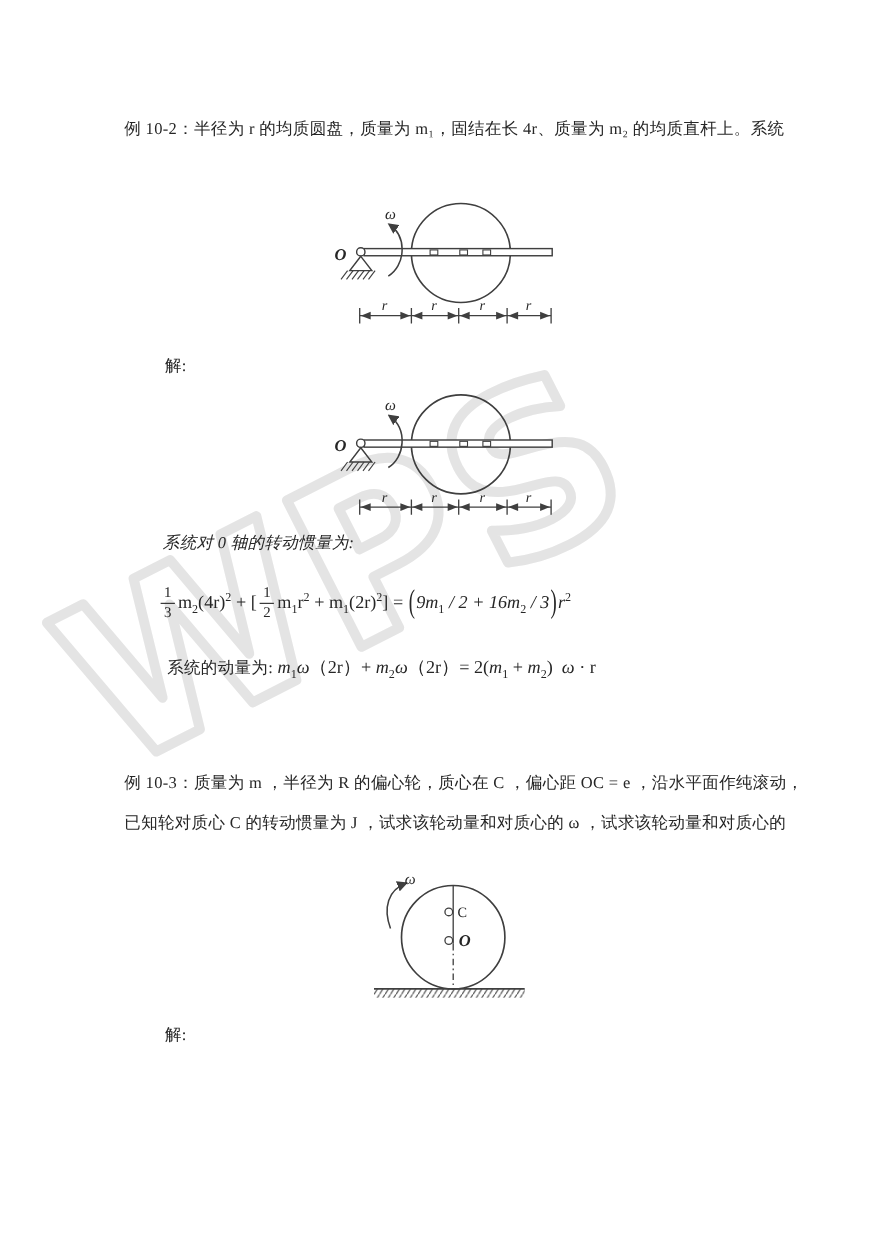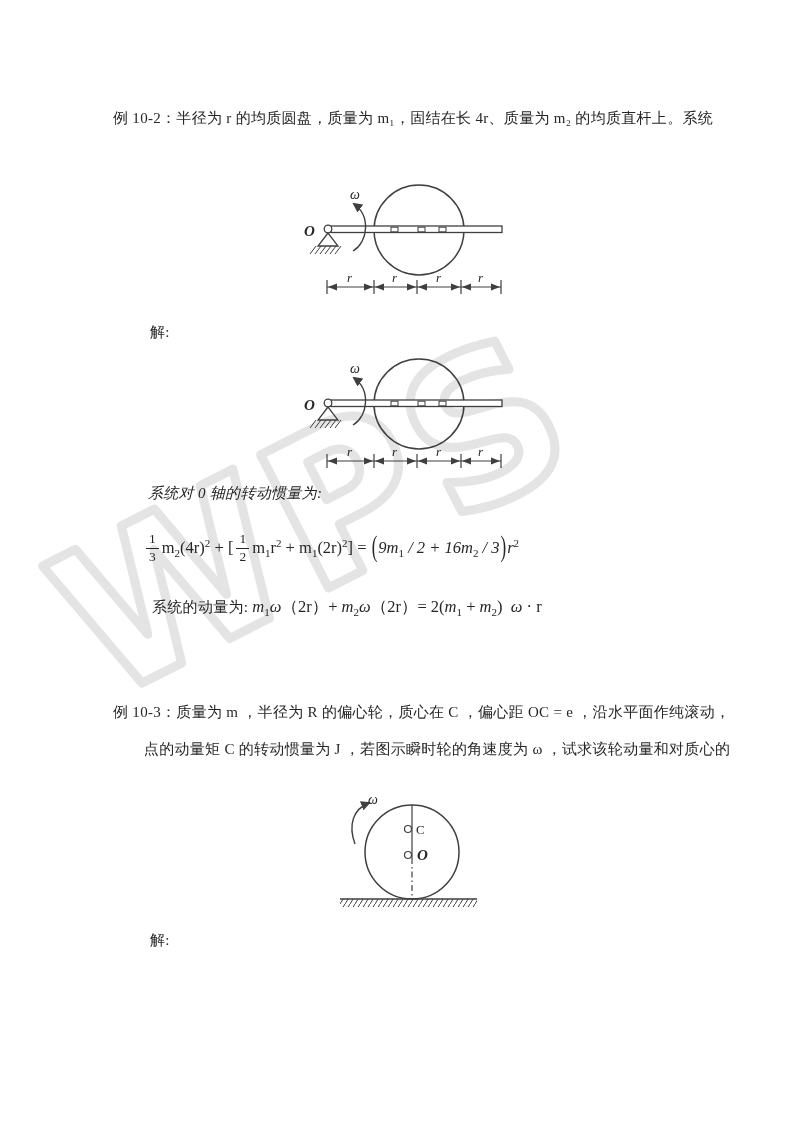--- a/index.html
+++ b/index.html
@@ -1,19 +1,19 @@
 <!DOCTYPE html>
 <html><head>
 <meta charset="utf-8">
 <style>
   html,body{margin:0;padding:0;background:#ffffff;}
   .page{position:relative;width:793px;height:1122px;background:#ffffff;overflow:hidden;
         font-family:"Liberation Serif","DejaVu Serif",serif;color:#262626;}
   .abs{position:absolute;}
-  .para{font-size:15px;line-height:37px;white-space:nowrap;letter-spacing:0.3px;text-align:right;}
+  .para{font-size:15px;line-height:37px;white-space:nowrap;letter-spacing:0.3px;}
   .lab{font-size:15px;white-space:nowrap;letter-spacing:0.3px;}
   .mline{font-size:16.5px;white-space:pre;}
   .math{white-space:pre;font-family:"Liberation Serif","DejaVu Serif",serif;}
   .mi{font-style:italic;}
   .mrm{font-style:normal;}
   .mbig{display:inline-block;transform:scaleY(1.75);transform-origin:50% 55%;font-size:17px;margin:0 1px;}
   .frac{display:inline-flex;flex-direction:column;align-items:center;vertical-align:middle;
         font-size:13.5px;line-height:1.25;margin:0 3px;position:relative;top:-1px;}
   .fn{border-bottom:1.2px solid #262626;padding:0 3px;}
   .fd{padding:0 3px;}
@@ -140,21 +140,21 @@
     <span class="math"><span class="frac"><span class="fn">1</span><span class="fd">3</span></span><span class="mrm">m</span><sub>2</sub><span class="mrm">(4r)</span><sup>2</sup><span class="mrm"> + [</span><span class="frac"><span class="fn">1</span><span class="fd">2</span></span><span class="mrm">m</span><sub>1</sub><span class="mrm">r</span><sup>2</sup><span class="mrm"> + m</span><sub>1</sub><span class="mrm">(2r)</span><sup>2</sup><span class="mrm">] = </span><span class="mbig">(</span><span class="mi">9m</span><sub>1</sub><span class="mi"> / 2 + 16m</span><sub>2</sub><span class="mi"> / 3</span><span class="mbig">)</span><span class="mi">r</span><sup>2</sup></span>
   </div>
 
   <div class="abs" style="left:152px;top:596px;">
     <span class="lab">系统的动量为:  </span><span class="math mline"><span class="mi">m</span><sub>1</sub><span class="mi">ω</span><span class="mrm">（2r）+ </span><span class="mi">m</span><sub>2</sub><span class="mi">ω</span><span class="mrm">（2r）= 2(</span><span class="mi">m</span><sub>1</sub><span class="mrm"> + </span><span class="mi">m</span><sub>2</sub><span class="mrm">)  </span><span class="mi">ω</span><span class="mrm"> · r</span></span>
   </div>
 
 
   <div class="abs para" style="left:113px;top:694px;">
     <div>例 10-3：质量为 m ，半径为 R 的偏心轮，质心在 C ，偏心距 OC = e ，沿水平面作纯滚动，</div>
-    <div>点的动量矩 C 的转动惯量为 J ，若图示瞬时轮的角速度为 ω ，试求该轮动量和对质心的</div>
+    <div>已知轮对质心 C 的转动惯量为 J ，试求该轮动量和对质心的 ω ，试求该轮动量和对质心的</div>
   </div>
 
   <svg class="abs" style="left:335px;top:792px;" width="160" height="122" viewBox="0 0 160 122">
     <circle cx="77" cy="60" r="47" fill="none" stroke="#3f3f3f" stroke-width="1.5"></circle>
     <line x1="77" y1="13" x2="77" y2="66" stroke="#3f3f3f" stroke-width="1.2"></line>
     <line x1="77" y1="66" x2="77" y2="107" stroke="#3f3f3f" stroke-width="1.2" stroke-dasharray="6 3 1.5 3"></line>
     <circle cx="73" cy="37" r="3.5" fill="#ffffff" stroke="#3f3f3f" stroke-width="1.2"></circle>
     <text x="81" y="42" font-size="13" fill="#262626">C</text>
     <circle cx="73" cy="63" r="3.5" fill="#ffffff" stroke="#3f3f3f" stroke-width="1.2"></circle>
     <text x="82" y="68" font-size="15" font-style="italic" font-weight="600" fill="#262626">O</text>

